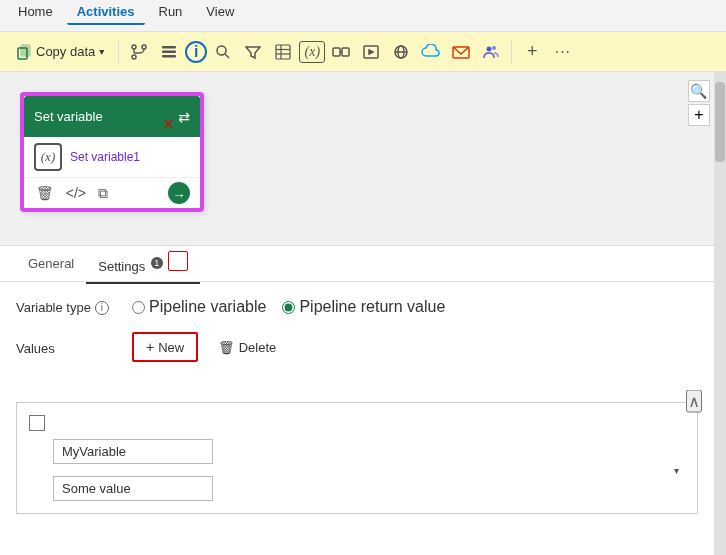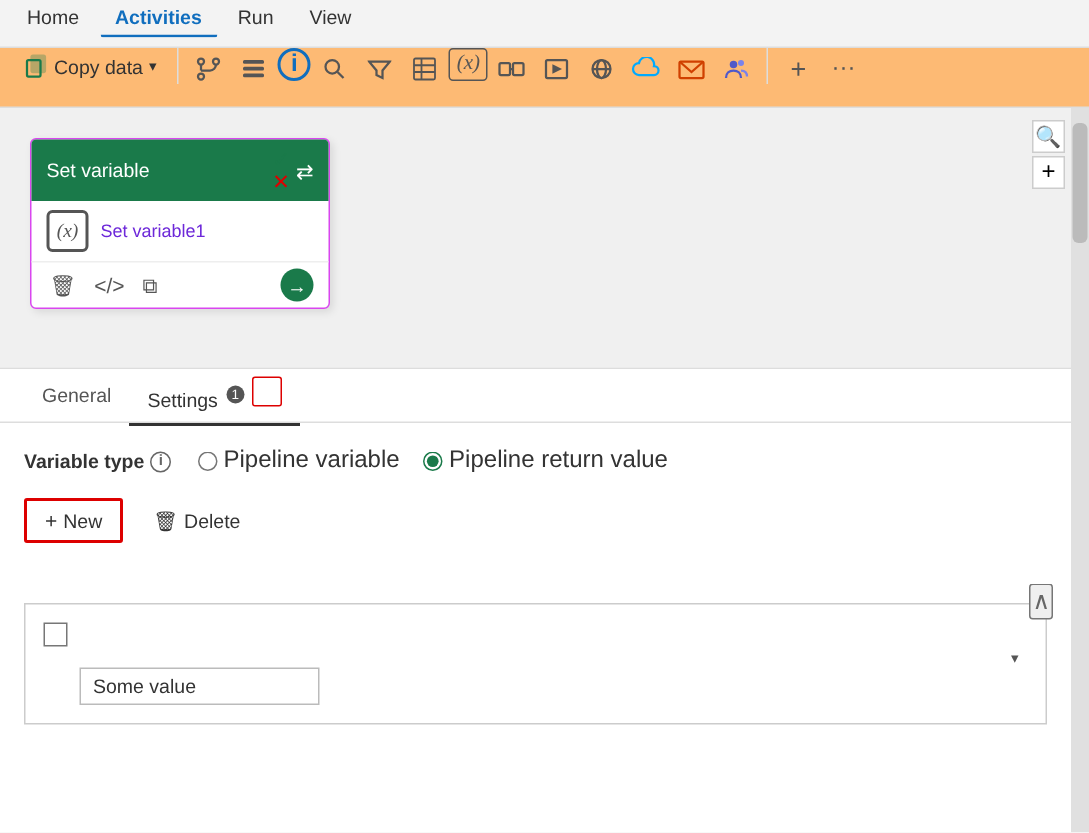--- a/index.html
+++ b/index.html
@@ -4,37 +4,37 @@
   <style>
     * { box-sizing: border-box; margin: 0; padding: 0; }
     body { font-family: 'Segoe UI', Arial, sans-serif; font-size: 13px; background: #f5f5f5; width: 726px; height: 555px; overflow: hidden; color: #333; }
 
     
     .menu-bar { display: flex; align-items: flex-start; background: #f3f3f3; border-bottom: 1px solid #ddd; height: 32px; padding: 0 8px; gap: 4px; }
     .menu-item { padding: 4px 10px; cursor: pointer; font-size: 13px; color: #333; border-radius: 2px; }
     .menu-item.active { border-bottom: 2px solid #106ebe; color: #106ebe; font-weight: 600; }
 
     
-    .toolbar { display: flex; align-items: flex-start; background: #fdba74; border-bottom: 1px solid #ddd; height: 40px; padding: 0 8px; gap: 2px; }
+    .toolbar { display: flex; align-items: center; background: #fef9c3; border-bottom: 1px solid #ddd; height: 40px; padding: 0 8px; gap: 2px; }
     .toolbar-btn { display: flex; align-items: center; gap: 4px; padding: 4px 8px; cursor: pointer; border-radius: 2px; font-size: 13px; color: #333; border: none; background: none; }
     .toolbar-btn svg { width: 16px; height: 16px; }
     .toolbar-separator { width: 1px; height: 24px; background: #ddd; margin: 0 4px; }
     .toolbar-icon-btn { display: flex; align-items: center; justify-content: center; width: 28px; height: 28px; cursor: pointer; border-radius: 2px; border: none; background: none; color: #555; font-size: 14px; }
     .plus-btn { font-size: 18px; font-weight: 300; color: #555; }
 
     
     .main { display: flex; height: calc(555px - 72px); }
 
     
     .canvas { flex: 1; background: #f0f0f0; position: relative; overflow: hidden; }
     .canvas-scrollbar { position: absolute; right: 0; top: 0; bottom: 0; width: 12px; background: #e0e0e0; }
     .canvas-scrollbar-thumb { position: absolute; top: 10px; width: 10px; left: 1px; height: 80px; background: #bbb; border-radius: 4px; }
 
     
-    .activity-block { position: absolute; top: 20px; left: 20px; width: 200px; background: #fff; border: 1px solid #d946ef; border-radius: 4px; box-shadow: 2px 2px 6px rgba(0,0,0,0.1); }
+    .activity-block { position: absolute; top: 20px; left: 20px; width: 184px; background: #fff; border: 4px solid #d946ef; border-radius: 4px; box-shadow: 2px 2px 6px rgba(0,0,0,0.1); }
     .activity-header { background: #1a7a4a; color: white; padding: 6px 10px; border-radius: 3px 3px 0 0; display: flex; align-items: center; justify-content: space-between; font-size: 13px; font-weight: 500; }
     .activity-body { padding: 6px 10px; display: flex; align-items: center; gap: 8px; }
     .activity-icon { width: 28px; height: 28px; border: 2px solid #555; border-radius: 4px; display: flex; align-items: center; justify-content: center; font-style: italic; font-size: 14px; color: #555; font-family: Georgia, serif; }
     .activity-name { font-size: 12px; color: #6d28d9; }
     .activity-status { position: absolute; right: -12px; top: 2px; display: flex; flex-direction: column; gap: 1px; }
     .status-check { color: #1a7a4a; font-size: 14px; line-height: 1; }
     .status-x { color: #d00; font-size: 14px; line-height: 1; }
     .activity-toolbar { padding: 4px 10px; display: flex; align-items: center; gap: 8px; border-top: 1px solid #eee; }
     .act-tool-btn { background: none; border: none; cursor: pointer; color: #555; font-size: 14px; padding: 2px; border-radius: 2px; }
     .act-arrow-btn { background: #1a7a4a; border: none; cursor: pointer; color: white; width: 22px; height: 22px; border-radius: 50%; display: flex; align-items: center; justify-content: center; font-size: 13px; margin-left: auto; }
@@ -43,21 +43,21 @@
     .bottom-panel { position: absolute; bottom: 0; left: 0; right: 12px; background: #fff; border-top: 1px solid #ddd; height: 310px; }
     .panel-tabs { display: flex; align-items: center; padding: 0 16px; border-bottom: 1px solid #ddd; height: 36px; }
     .panel-tab { padding: 8px 12px; cursor: pointer; font-size: 13px; color: #555; position: relative; text-align: center; }
     .panel-tab.active { color: #333; border-bottom: 2px solid #333; font-weight: 500; }
     .tab-badge { position: absolute; top: 6px; right: 2px; background: #106ebe; color: white; border-radius: 50%; width: 14px; height: 14px; font-size: 10px; display: flex; align-items: center; justify-content: center; }
     .tab-close { position: absolute; right: 8px; top: 50%; transform: translateY(-50%); font-size: 16px; color: #666; cursor: pointer; }
 
     
     .panel-content { padding: 16px; }
     .field-row { display: flex; align-items: flex-start; margin-bottom: 16px; gap: 16px; }
-    .field-label { font-size: 13px; color: #333; min-width: 100px; display: flex; align-items: center; gap: 4px; padding-top: 2px; font-weight: bold; }
+    .field-label { font-size: 13px; color: #333; min-width: 100px; display: flex; align-items: center; gap: 4px; padding-top: 2px; }
     .field-label .info-icon { width: 14px; height: 14px; border: 1px solid #666; border-radius: 50%; display: inline-flex; align-items: center; justify-content: center; font-size: 10px; color: #666; cursor: pointer; flex-shrink: 0; }
     .field-value { display: flex; align-items: center; gap: 16px; flex-wrap: wrap; }
     .radio-group { display: flex; align-items: center; gap: 4px; }
     .radio-group input[type="radio"] { accent-color: #1a7a4a; }
     .radio-label { font-size: 16px; color: #333; }
 
     
     .values-row { display: flex; align-items: center; gap: 8px; }
     .new-btn { display: flex; align-items: center; gap: 4px; padding: 5px 12px; border: 2px solid #d00; border-radius: 2px; background: white; cursor: pointer; font-size: 13px; color: #333; font-weight: 500; }
     .delete-btn { display: flex; align-items: center; gap: 4px; padding: 5px 12px; border: none; background: none; cursor: pointer; font-size: 13px; color: #333; }
@@ -237,38 +237,42 @@
               <span class="radio-label">Pipeline variable</span>
             </label>
             <label class="radio-group">
               <input type="radio" name="vartype" checked="" style="accent-color: rgb(26, 122, 74);">
               <span class="radio-label">Pipeline return value</span>
             </label>
           </div>
         </div>
 
         <div class="field-row" style="align-items:center;">
+          <div class="field-label">
+            <span>Values</span>
+          </div>
           <div class="values-row">
             <button class="new-btn">
               <span style="font-size:14px;font-weight:300;">+</span>
               <span>New</span>
             </button>
             <button class="delete-btn">
               <span>🗑</span>
               <span>Delete</span>
             </button>
           </div>
         </div>
       </div>
 
       <div class="table-area">
         <div class="table-row-header">
           <span class="checkbox-cell"></span>
         </div>
         <div class="table-inputs">
+          <input class="var-input" type="text" style="width: 160px;" value="MyVariable">
           <div class="select-wrap">
             <span class="select-arrow">▾</span>
           </div>
           <input class="var-input" type="text" style="width: 160px;" value="Some value">
         </div>
       </div>
 
     </div>
   </div>
 </div>

